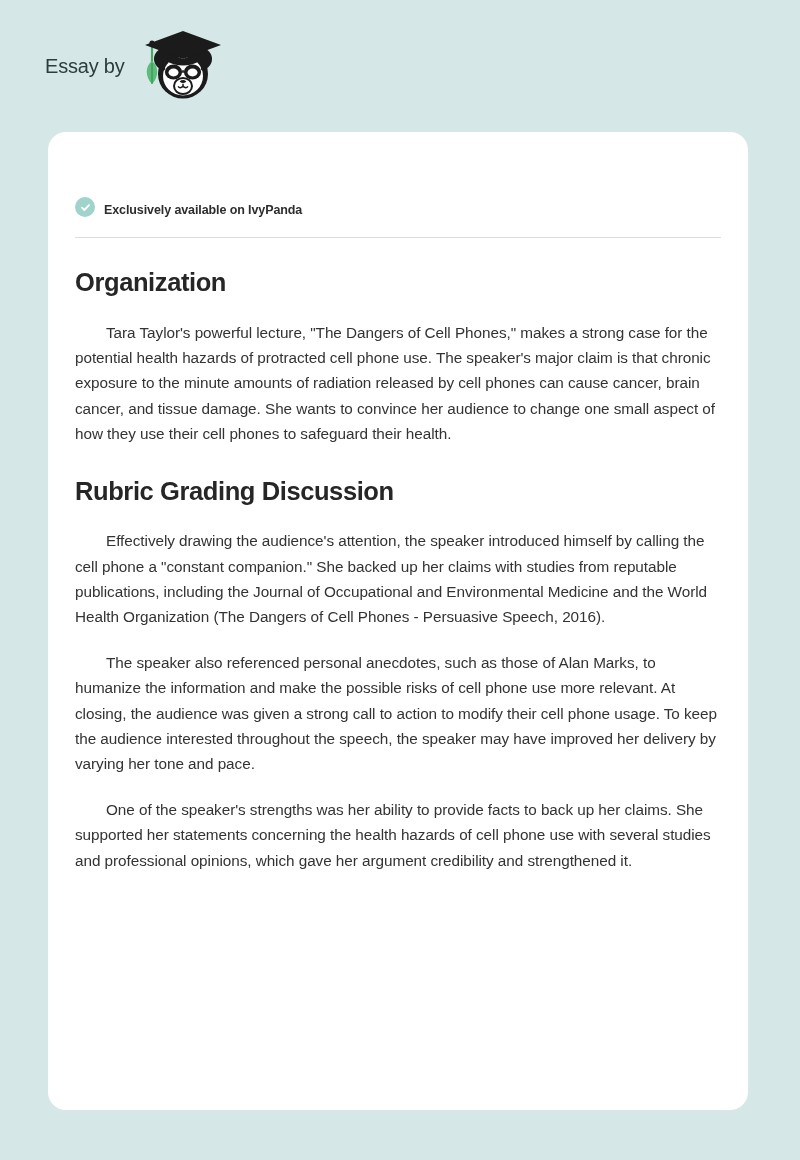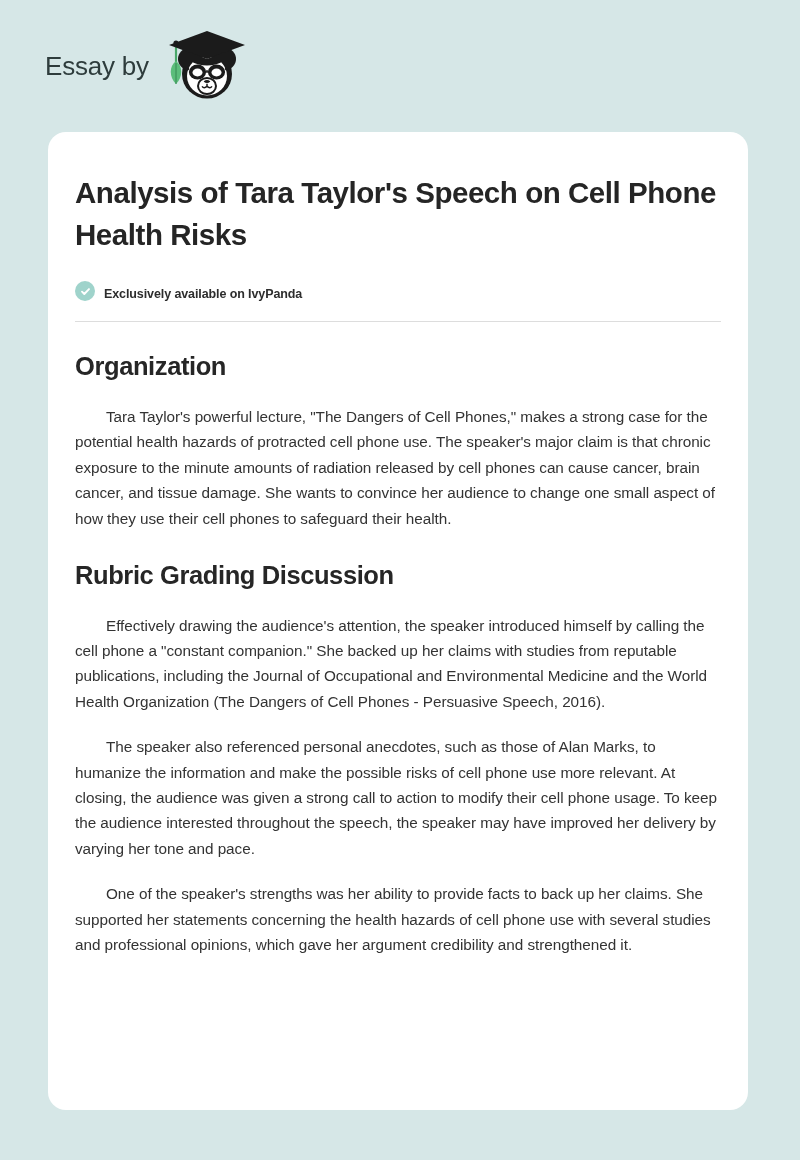--- a/index.html
+++ b/index.html
@@ -23,21 +23,21 @@
     padding-left: 45px;
     box-sizing: border-box;
   }
   .brand-lockup {
     display: flex;
     align-items: center;
     gap: 14px;
   }
   .essay-by {
     font-family: "Liberation Sans", sans-serif;
-    font-size: 26px;
+    font-size: 20px;
     font-weight: 400;
     color: #2e3c3c;
     letter-spacing: -0.2px;
     line-height: 1;
   }
   .logo-group {
     display: flex;
     align-items: center;
     gap: 6px;
   }
@@ -190,21 +190,20 @@
         <path d="M27 24 L27 33 q17 9 34 0 L61 24 L44 31 Z" fill="#1b1b1b"></path>
         <circle cx="13" cy="15" r="2.6" fill="#1b1b1b"></circle>
       </svg>
     </span>
   </div>
 </div>
 
 <div class="paper-card">
   <div class="card-inner">
 
-    <h1 class="doc-title">Analysis of Tara Taylor's Speech on Cell Phone Health Risks</h1>
 
     <div class="exclusive-badge">
       <span class="check-circle">
         <svg width="13" height="13" viewBox="0 0 13 13">
           <path d="M3 6.7 L5.3 9 L10 4.1" stroke="#ffffff" stroke-width="1.9" fill="none" stroke-linecap="round" stroke-linejoin="round"></path>
         </svg>
       </span>
       <span class="badge-text">Exclusively available on IvyPanda</span>
     </div>
 

